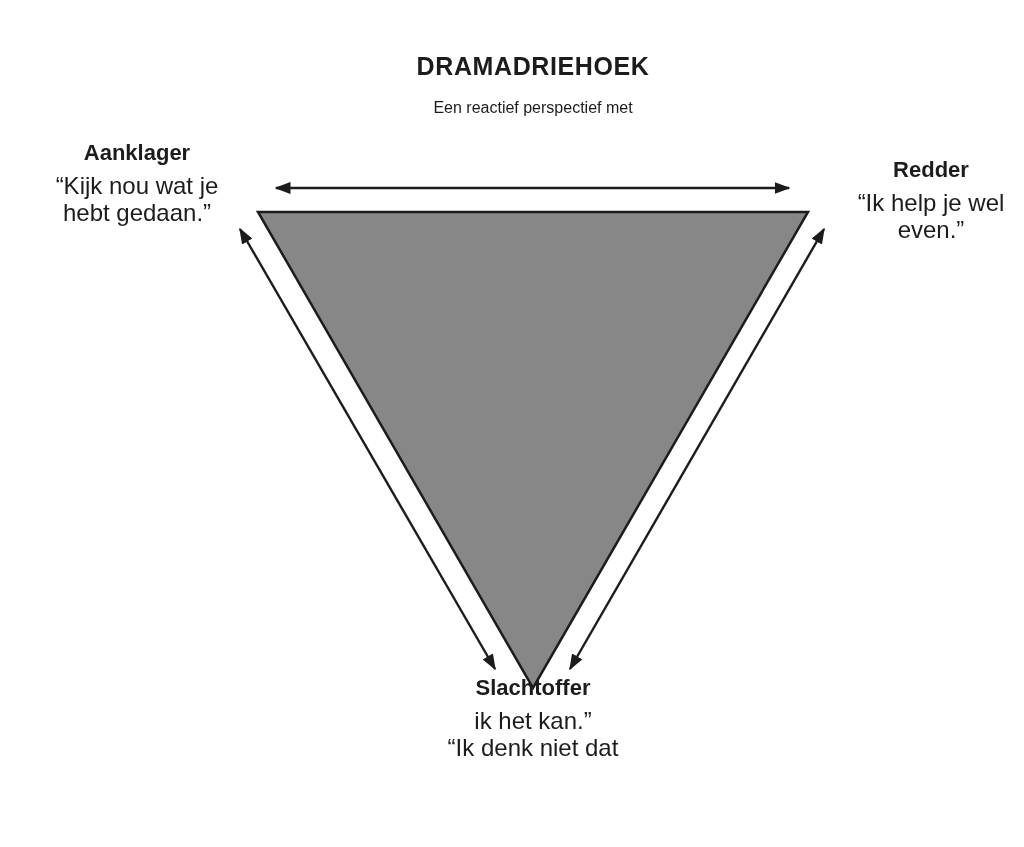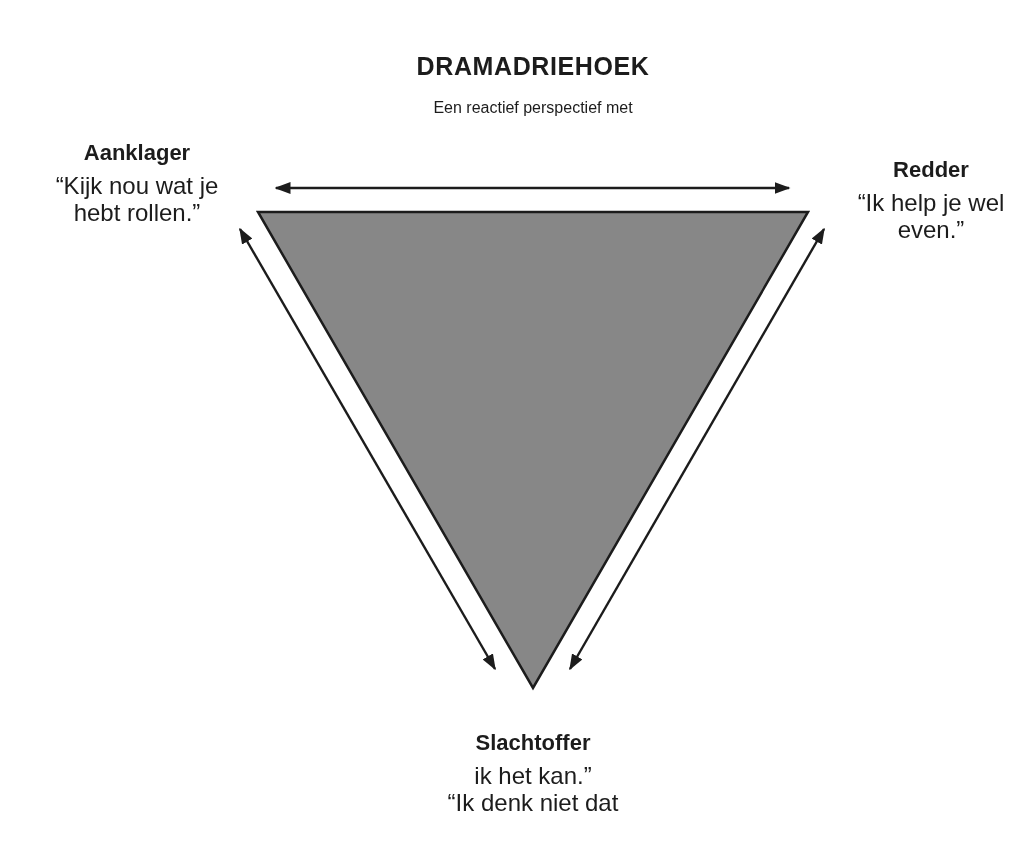--- a/index.html
+++ b/index.html
@@ -29,21 +29,21 @@
     margin-bottom: 14px;
   }
   .subtitle-line {
     font-size: 16px;
     line-height: 26px;
     font-weight: 400;
   }
   .role-block { width: 244px; }
   .role-accuser { left: 15px;  top: 140px; }
   .role-rescuer { left: 809px; top: 157px; }
-  .role-victim  { left: 411px; top: 730px; }
+  .role-victim  { left: 411px; top: 675px; }
   .role-name {
     font-size: 22px;
     font-weight: 700;
     margin-bottom: 6px;
   }
   .role-quote-line {
     font-size: 24px;
     line-height: 27px;
     font-weight: 400;
   }
@@ -73,21 +73,21 @@
     <div class="title">DRAMADRIEHOEK</div>
     <div class="subtitle">
       <div class="subtitle-line">Een reactief perspectief met</div>
     </div>
   </div>
 
   <div class="text-block role-block role-accuser">
     <div class="role-name">Aanklager</div>
     <div class="role-quote">
       <div class="role-quote-line">“Kijk nou wat je</div>
-      <div class="role-quote-line">hebt rollen.”</div>
+      <div class="role-quote-line">hebt gedaan.”</div>
     </div>
   </div>
 
   <div class="text-block role-block role-rescuer">
     <div class="role-name">Redder</div>
     <div class="role-quote">
       <div class="role-quote-line">“Ik help je wel</div>
       <div class="role-quote-line">even.”</div>
     </div>
   </div>

